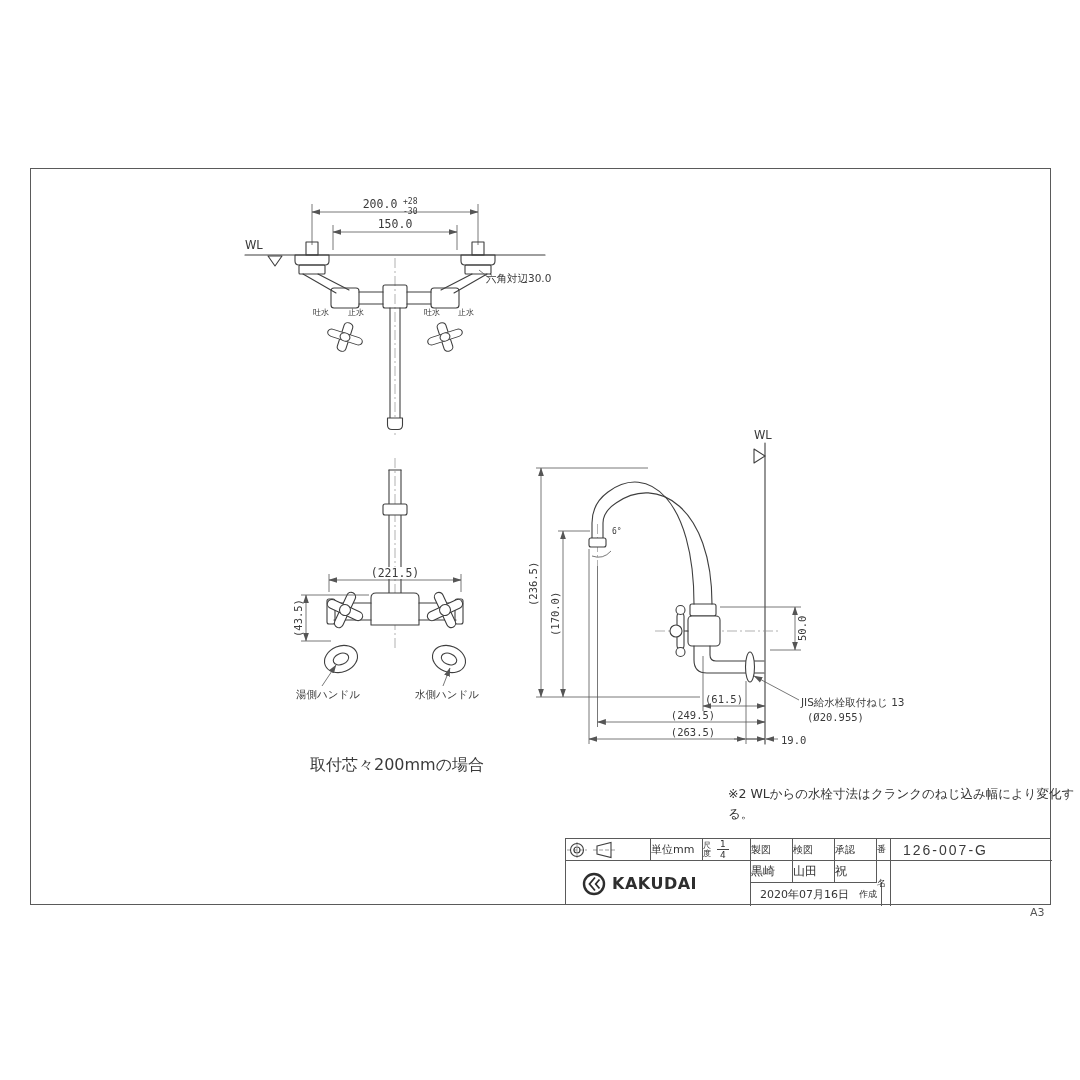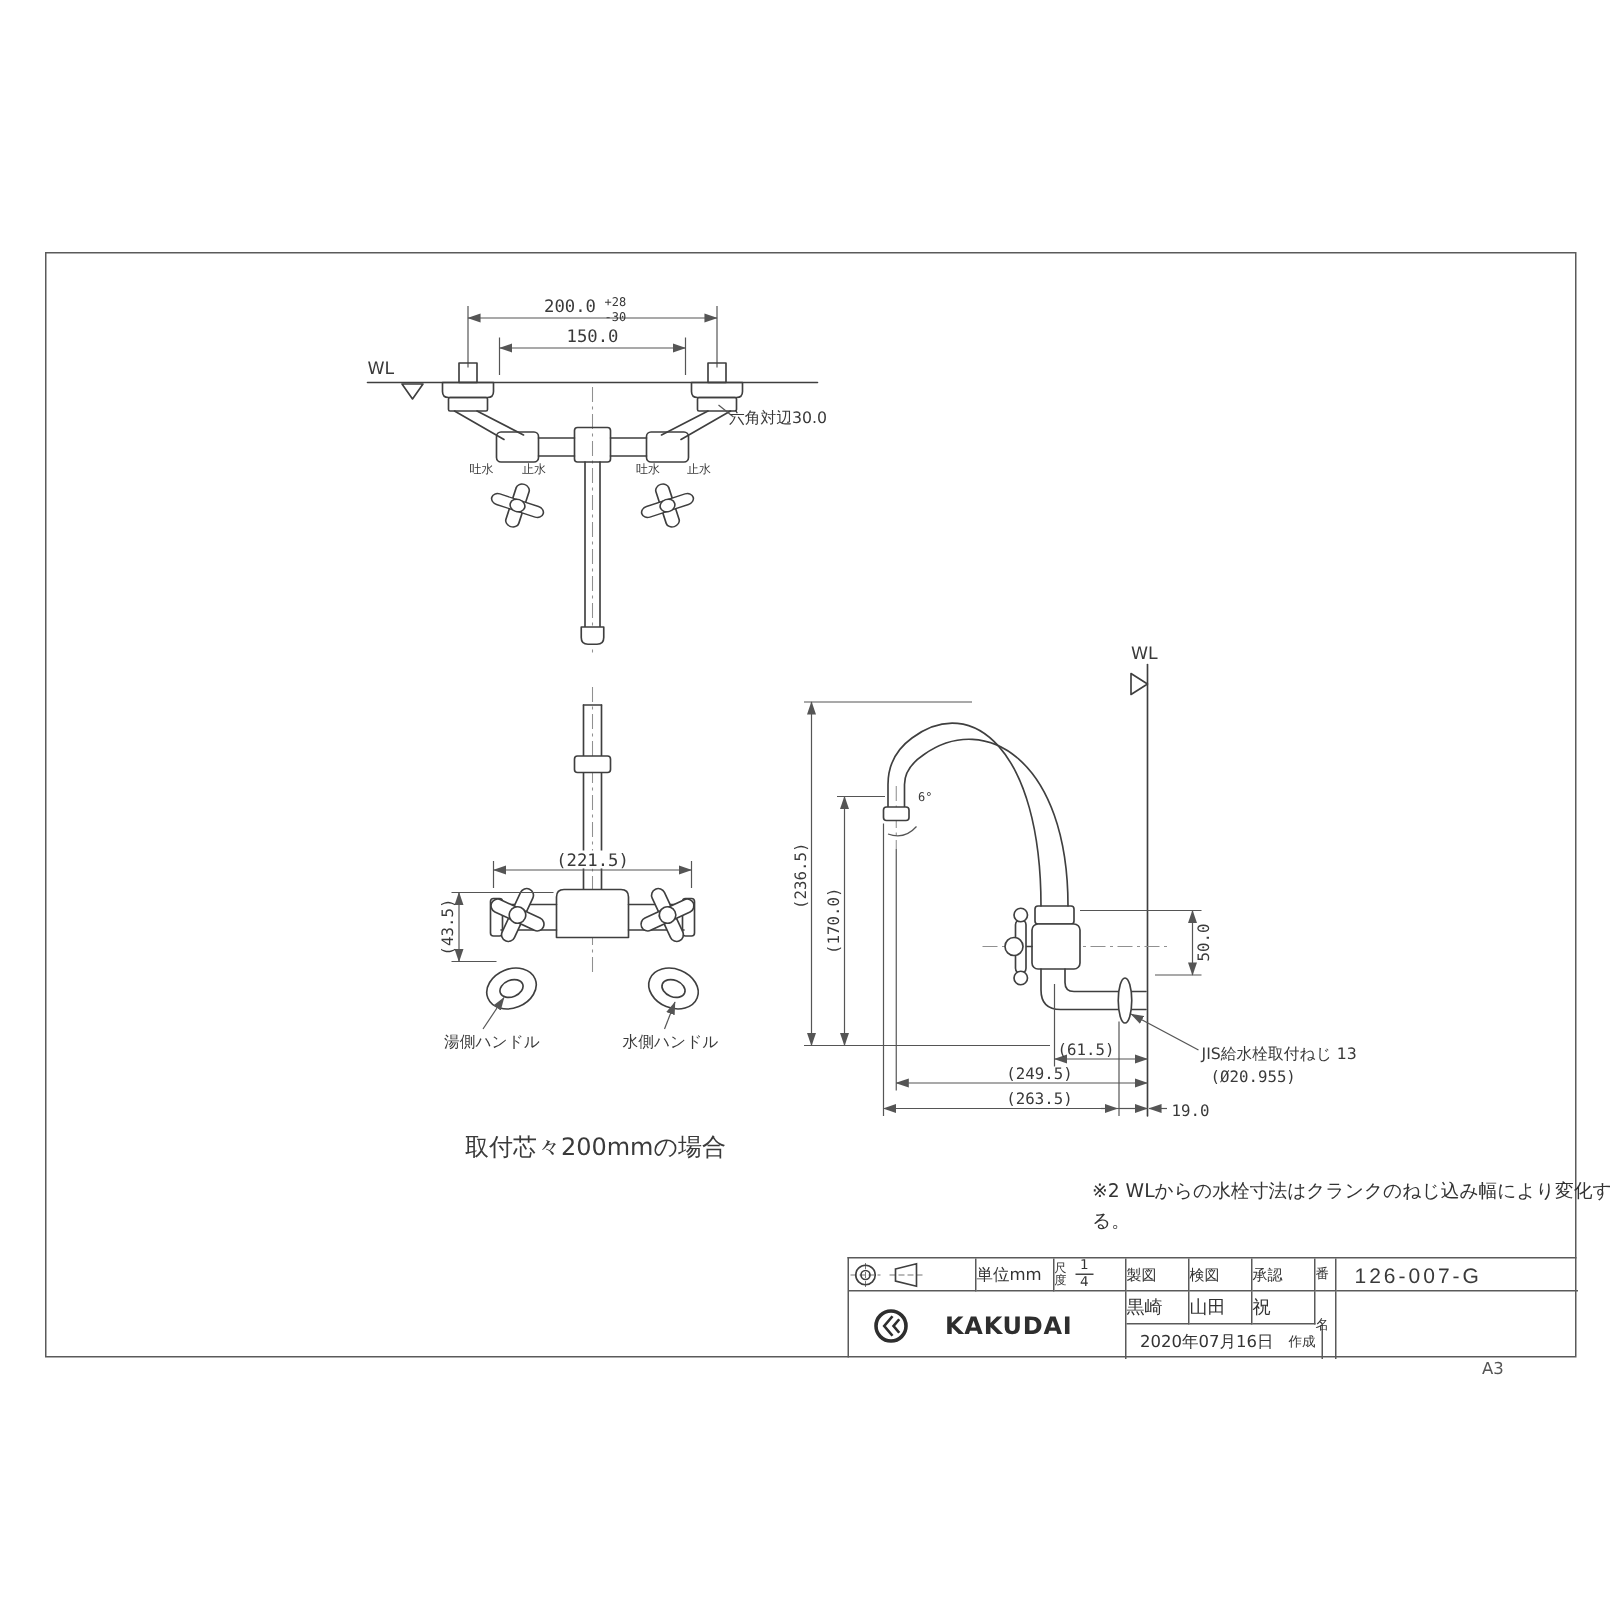--- a/index.html
+++ b/index.html
@@ -13,21 +13,21 @@
   .t8{font-size:8px}.t10{font-size:10.5px}.t11{font-size:11.5px}.t16{font-size:16px}
   .mid{text-anchor:middle}
   .ln{fill:none;stroke:#3f3f3f;stroke-width:1.1;stroke-linecap:round;stroke-linejoin:round}
   .lnf{fill:#fff;stroke:#3f3f3f;stroke-width:1.1;stroke-linejoin:round}
   .dm{fill:none;stroke:#555;stroke-width:0.8}
   .cl{fill:none;stroke:#909090;stroke-width:0.7;stroke-dasharray:10 3 2 3}
   .arr2{marker-start:url(#arr);marker-end:url(#arr)}
   .arrE{marker-end:url(#arr)}
   .arrS{marker-start:url(#arr)}
   .notes{position:absolute;left:728px;top:784px;font-size:12.5px;line-height:20px;color:#333;}
-  .a3{position:absolute;left:988px;top:906px;font-size:11px;color:#555;}
+  .a3{position:absolute;left:1030px;top:906px;font-size:11px;color:#555;}
   .tblock{position:absolute;left:565px;top:838px;width:486px;height:67px;
     border-left:1.2px solid #5a5a5a;border-top:1.2px solid #5a5a5a;font-size:11px;color:#333;}
   .cell{position:absolute;display:flex;align-items:center;}
   .br{border-right:1px solid #5a5a5a}.bb{border-bottom:1px solid #5a5a5a}
   .scale-lbl{display:flex;flex-direction:column;font-size:8px;line-height:8px;}
   .frac{display:flex;flex-direction:column;align-items:center;font-size:9px;line-height:10px;}
   .frac .num{border-bottom:1px solid #444;padding:0 3px;}
   .hdr{font-size:10px}
   .nm{font-size:12px}
   .pno{font-family:Liberation Sans, sans-serif;font-size:14px;letter-spacing:2px;color:#3a3a3a;}
@@ -291,21 +291,21 @@
     <div class="cell br bb" style="left:137px;top:0;width:48px;height:22px;gap:6px">
       <span class="scale-lbl">
         <span>尺</span>
           <span>度</span>
       </span>
       <span class="frac">
         <span class="num">1</span>
           <span class="den">4</span>
       </span>
     </div>
-    <div class="cell br" style="left:0;top:22px;width:185px;height:45px;justify-content:flex-start;padding-left:16px;gap:24px">
+    <div class="cell br" style="left:0;top:22px;width:185px;height:45px;justify-content:flex-start;padding-left:16px;gap:6px">
       <svg width="24" height="24" viewBox="0 0 24 24">
         <circle cx="12" cy="12" r="10" fill="none" stroke="#2e2e2e" stroke-width="2.4"></circle>
         <path d="M13 5.5 L7.5 12 L13 18.5 M17.5 7.5 L13.7 12 L17.5 16.5" fill="none" stroke="#2e2e2e" stroke-width="1.8"></path>
       </svg>
       <span class="brand">KAKUDAI</span>
     </div>
 
     <div class="cell br bb hdr" style="left:185px;top:0;width:42px;height:22px">
         <span>製図</span>
       </div>

